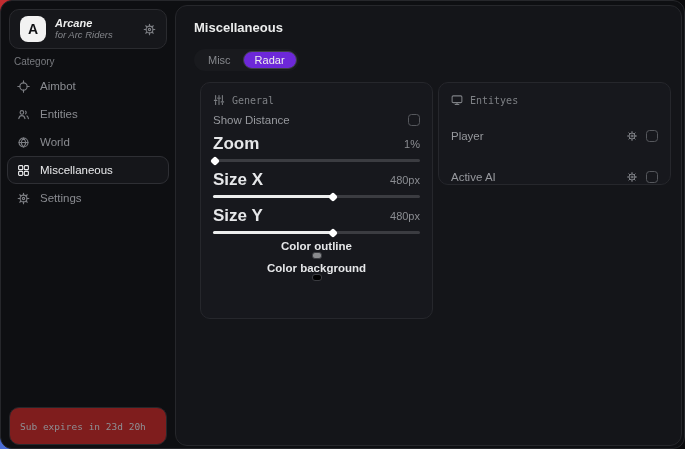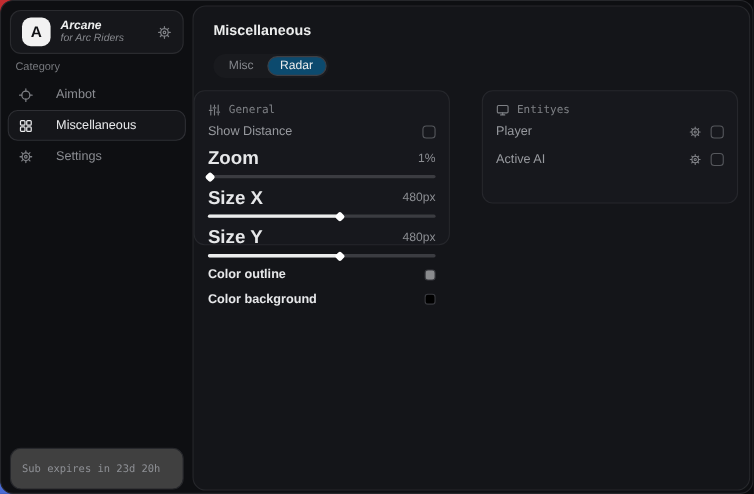--- a/index.html
+++ b/index.html
@@ -31,55 +31,55 @@
     color:#101114; font-weight:bold; font-size:14px;
     display:flex; align-items:center; justify-content:center; flex:0 0 auto;
   }
   .logo-text { flex:1; line-height:1.15;font-style:italic; }
   .logo-title { color:#eceded; font-size:11px; font-weight:bold; }
   .logo-sub { color:#85878c; font-size:9.5px; }
   .logo-gear { color:#7d7f84; display:flex; }
   .category-label { position:absolute; left:13px; top:55px; font-size:10px; color:#77797e; }
   .nav { position:absolute; left:6px; top:71px; width:162px; display:flex; flex-direction:column; }
   .nav-item {
-    height:28px; display:flex; align-items:center; gap:21px;
+    height:28px; display:flex; align-items:center; gap:10px;
     padding:0 9px; color:#8a8c91; font-size:11.5px;
     border:1px solid transparent; border-radius:9px; cursor:pointer;
   }
   .nav-item .nicon { display:flex; color:#7d7f84; }
   .nav-item.active { color:#e9eaec; border-color:#2e2f34; background:#15161a; }
   .nav-item.active .nicon { color:#e9eaec; }
   .sub-card {
     position:absolute; left:8px; top:406px; width:158px; height:38px;
-    background:#404040; border:1px solid #26272b; border-radius:10px;
+    background:#7f1d1d; border:1px solid #26272b; border-radius:10px;
     padding:5px 10px; display:flex; flex-direction:column; justify-content:center; gap:1px;
   }
   .sub-line1 { font-family:"DejaVu Sans Mono", monospace; font-size:9.5px; color:#8e9095; }
   .sub-line2 { font-size:10px; font-weight:bold; color:#e9eaec; }
   
   .main {
     position:absolute; left:174px; top:4px; width:507px; height:441px;
     background:#141519; border:1px solid #26272b; border-radius:12px;
   }
   .page-title { position:absolute; left:18px; top:14px; font-size:13px; font-weight:bold; color:#eceded; }
   .tabbar {
     position:absolute; left:18px; top:43px; height:22px;
     display:flex; align-items:center; background:#191a1e; border-radius:11px; padding:2px;
   }
   .tab {
     padding:2px 11px; font-size:11px; color:#85878c; border-radius:9px;
     border:1px solid transparent; cursor:pointer;
   }
-  .tab.active { color:#eceded; background:#0c4a6e; border-color:#3e3f44; }
+  .tab.active { color:#eceded; background:#6d28d9; border-color:#3e3f44; }
   
   .card {
     position:absolute; background:#17181d; border:1px solid #26272c; border-radius:10px;
     padding:11px 12px;
   }
-  .card-general { left:0; top:76px; width:233px; height:141px; }
+  .card-general { left:24px; top:76px; width:233px; height:237px; }
   .card-entities { left:262px; top:76px; width:233px; height:103px; }
   .card-head {
     display:flex; align-items:center; gap:7px;
     color:#7e8085; font-size:10px; font-family:"DejaVu Sans Mono", monospace;
   }
   .card-head .hicon { display:flex; color:#7e8085; }
   .row { display:flex; align-items:center; justify-content:space-between; }
   .toggle-row { height:22px; margin-top:3px; }
   .toggle-label { color:#97999e; font-size:11.5px; }
   .checkbox {
@@ -90,24 +90,24 @@
   .slider-label { color:#e6e7e9; font-size:17px; font-weight:bold; }
   .slider-value { color:#8b8d92; font-size:11px; }
   .slider { position:relative; height:3px; border-radius:2px; background:#3b3c41; margin-top:7px; cursor:pointer; }
   .slider .fill { position:absolute; left:0; top:0; bottom:0; width:var(--p,0%); background:#eceded; border-radius:2px; }
   .slider .thumb {
     position:absolute; left:var(--p,0%); top:50%;
     transform:translate(-50%,-50%) rotate(45deg);
     width:7px; height:7px; background:#fff; border-radius:2px;
   }
   .slider.mt-big { margin-bottom:6px; }
-  .color-row { height:19px; margin-top:3px; }
+  .color-row { height:19px; margin-top:3px;flex-direction:column; }
   .color-label { color:#e6e7e9; font-size:11.5px; font-weight:bold; }
   .swatch { width:10px; height:10px; border-radius:3px; border:1px solid #3a3b40; cursor:pointer; }
-  .ent-row { height:22px; margin-top:3px;gap:16px; }
+  .ent-row { height:22px; margin-top:19px;gap:16px; }
   .ent-label { color:#97999e; font-size:11.5px; }
   .ent-right { display:flex; align-items:center; gap:8px; }
   .gear-btn { display:flex; color:#808287; cursor:pointer; }
   svg { display:block; }
 </style>
 </head>
 <body>
 
 <div class="window">
 
@@ -132,20 +132,39 @@
 
     <div class="nav">
       <div class="nav-item">
         <span class="nicon">
           <svg width="13" height="13" viewBox="0 0 16 16" fill="none" stroke="currentColor" stroke-width="1.4" stroke-linecap="round">
             <circle cx="8" cy="8" r="4.5"></circle>
               <path d="M8 1v2.5M8 12.5V15M1 8h2.5M12.5 8H15"></path>
           </svg>
         </span>
         <span>Aimbot</span>
+      </div>
+      <div class="nav-item">
+        <span class="nicon">
+          <svg width="13" height="13" viewBox="0 0 16 16" fill="none" stroke="currentColor" stroke-width="1.4" stroke-linecap="round">
+            <circle cx="6" cy="5.5" r="2.2"></circle>
+              <path d="M2.2 13c.5-2.4 2-3.6 3.8-3.6s3.3 1.2 3.8 3.6"></path>
+            <path d="M10.5 3.8a2.2 2.2 0 0 1 0 3.4M12.3 9.8c1 .6 1.5 1.7 1.7 3.2"></path>
+          </svg>
+        </span>
+        <span>Entities</span>
+      </div>
+      <div class="nav-item">
+        <span class="nicon">
+          <svg width="13" height="13" viewBox="0 0 16 16" fill="none" stroke="currentColor" stroke-width="1.4" stroke-linecap="round">
+            <circle cx="8" cy="8" r="5.5"></circle>
+              <path d="M2.5 8h11M8 2.5c-3.2 3.4-3.2 7.6 0 11M8 2.5c3.2 3.4 3.2 7.6 0 11"></path>
+          </svg>
+        </span>
+        <span>World</span>
       </div>
       <div class="nav-item active">
         <span class="nicon">
           <svg width="13" height="13" viewBox="0 0 16 16" fill="none" stroke="currentColor" stroke-width="1.4" stroke-linecap="round">
             <rect x="2" y="2" width="5" height="5" rx="1"></rect>
               <rect x="9" y="2" width="5" height="5" rx="1"></rect>
             <rect x="2" y="9" width="5" height="5" rx="1"></rect>
               <rect x="9" y="9" width="5" height="5" rx="1"></rect>
           </svg>
         </span>

